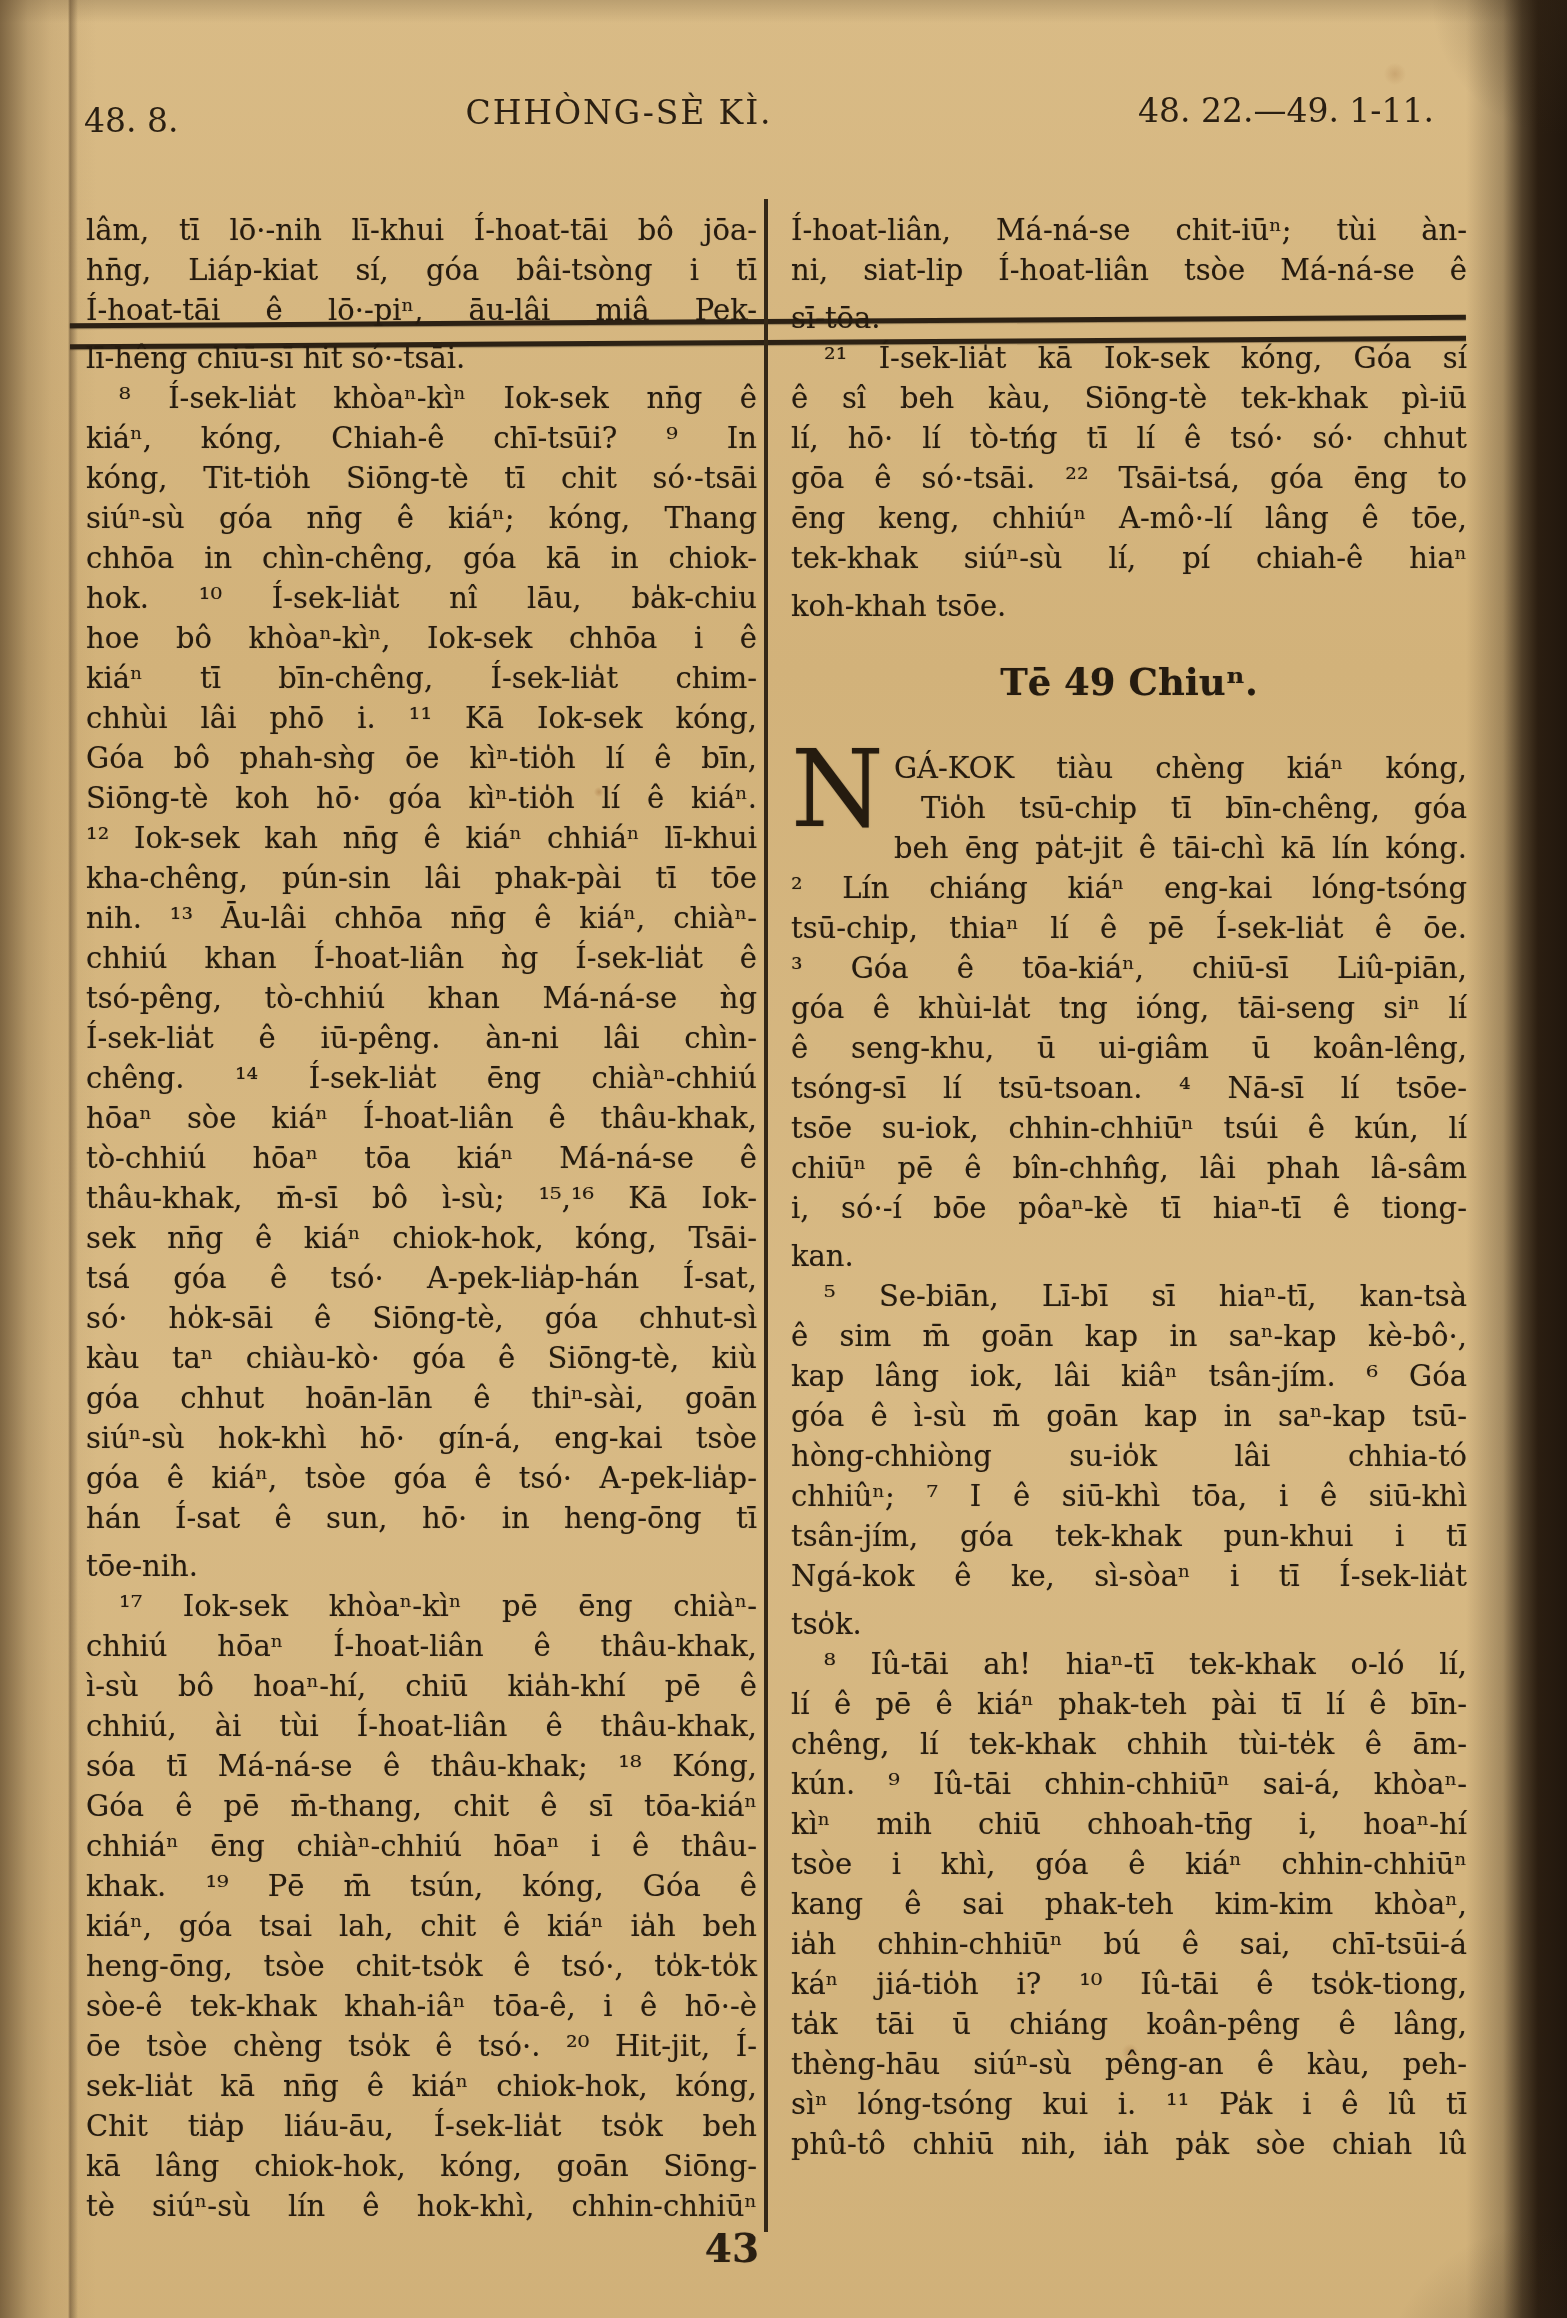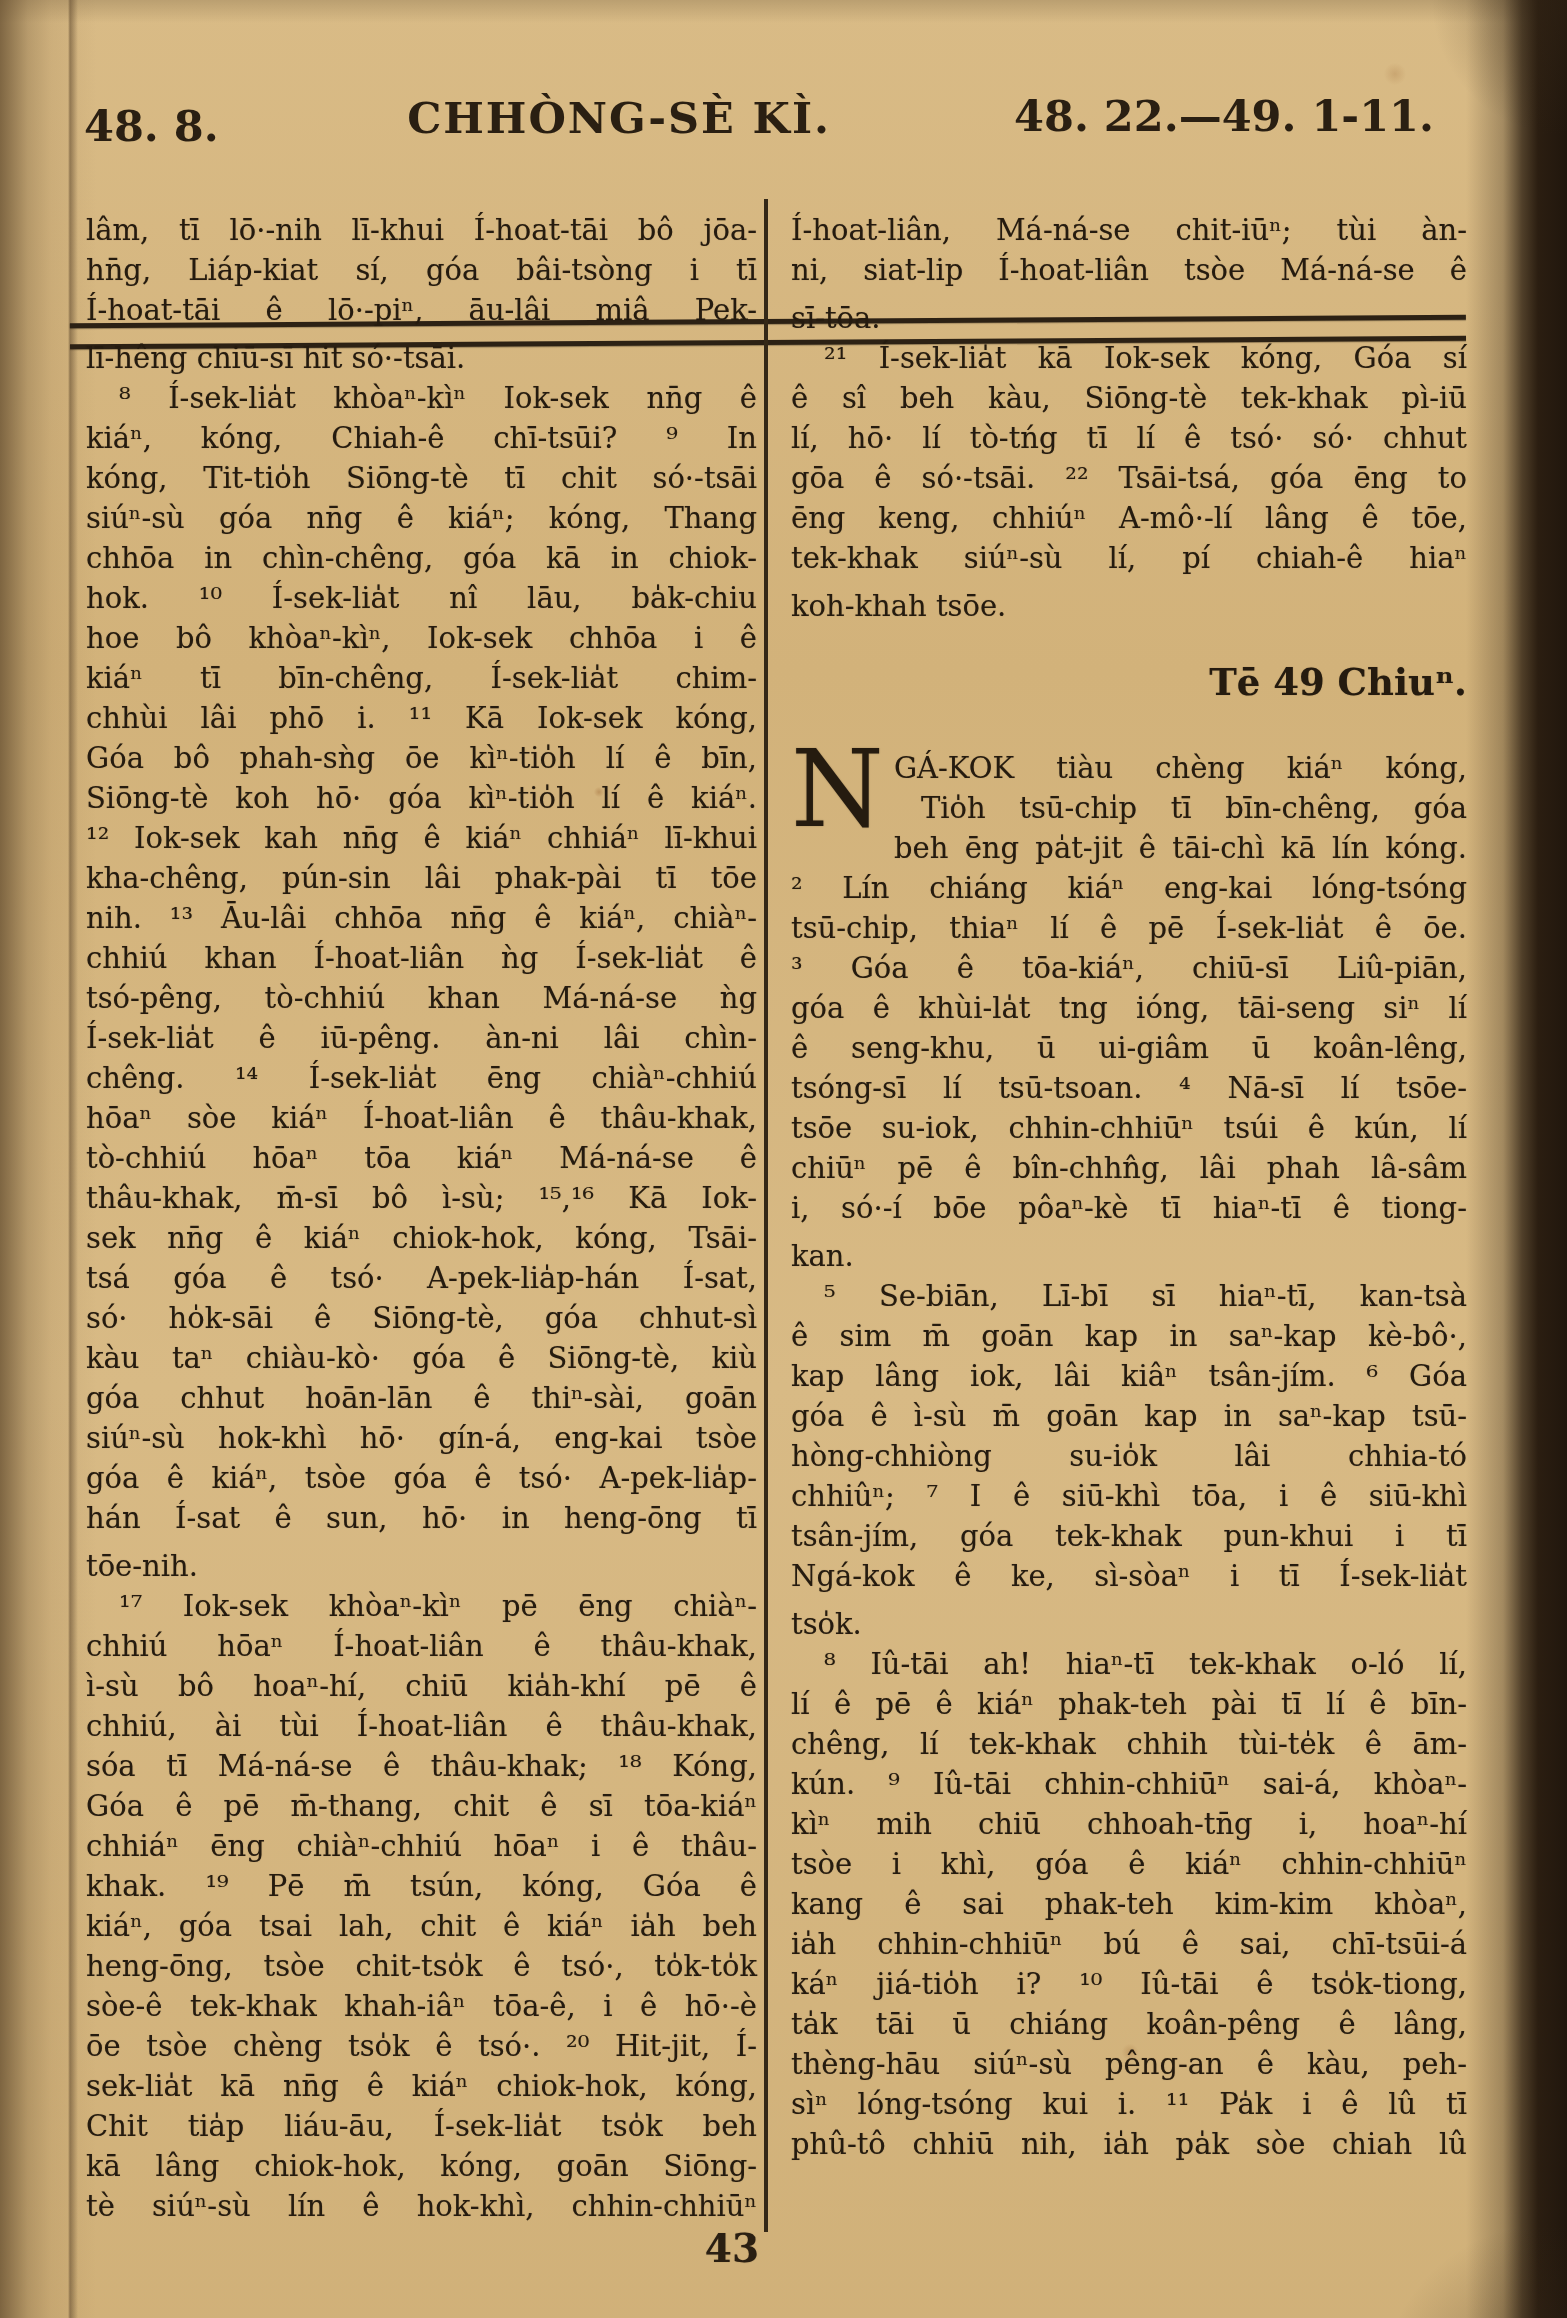--- a/index.html
+++ b/index.html
@@ -27,40 +27,40 @@
       
       linear-gradient(270deg, #20160d 0px, #2b1e11 30px, rgba(43,30,17,.78) 46px, rgba(43,30,17,.30) 65px, rgba(43,30,17,0) 102px),
       
       linear-gradient(0deg, rgba(64,48,27,.28) 0px, rgba(64,48,27,0) 32px),
       
       linear-gradient(180deg, rgba(64,48,27,.20) 0px, rgba(64,48,27,0) 23px),
       
       linear-gradient(180deg,#d9bb86 0%,#d2b27a 28%,#d8ba85 58%,#d0b078 100%);
   }
   .header-band{position:absolute;left:0;top:0;width:100%;}
-  .hdr{position:absolute;font-weight:bold;color:#2a1f12;font-size:43px;white-space:nowrap;}
+  .hdr{position:absolute;font-weight:normal;color:#2a1f12;font-size:33px;white-space:nowrap;}
   .hdr-left{left:84px;top:101px;}
   .hdr-center{left:619px;top:93px;transform:translateX(-50%);letter-spacing:1.9px;}
   .hdr-right{right:134px;top:91px;}
   .rules{position:absolute;left:70px;top:319px;width:1396px;transform:rotate(-0.35deg);}
   .rule{height:4.6px;background:#2c2114;margin-bottom:16.7px;box-shadow:0 0.9px 0.9px rgba(44,33,20,.35);}
   .divider{position:absolute;left:764px;top:199px;width:4.2px;height:2033px;background:#342817;}
   .col{position:absolute;top:210px;color:#251b0f;}
   .col-left{left:86px;width:671px;}
   .col-right{left:791px;width:676px;}
   .line{
     font-size:29px;line-height:40px;
     text-align:justify;text-align-last:justify;
     white-space:normal;
     text-shadow:0 0 0.9px rgba(37,27,15,.35);
   }
   .line.end{text-align-last:left;margin-top:8px;}
   .line.ind{text-indent:33px;}
   .chapter{
-    text-align:right;font-weight:bold;font-size:37px;line-height:42px;
+    text-align:center;font-weight:bold;font-size:37px;line-height:42px;
     margin-top:35px;margin-bottom:45px;color:#251b0f;
     text-shadow:0 0 0.9px rgba(37,27,15,.4);
   }
   .dropcap{
     float:left;font-size:106px;line-height:78px;
     padding:2.8px 10.2px 0 0;color:#251b0f;
     text-shadow:0 0 1.4px rgba(37,27,15,.4);
   }
   .droppara .line.ind{text-indent:27px;}
   .pagenum{

